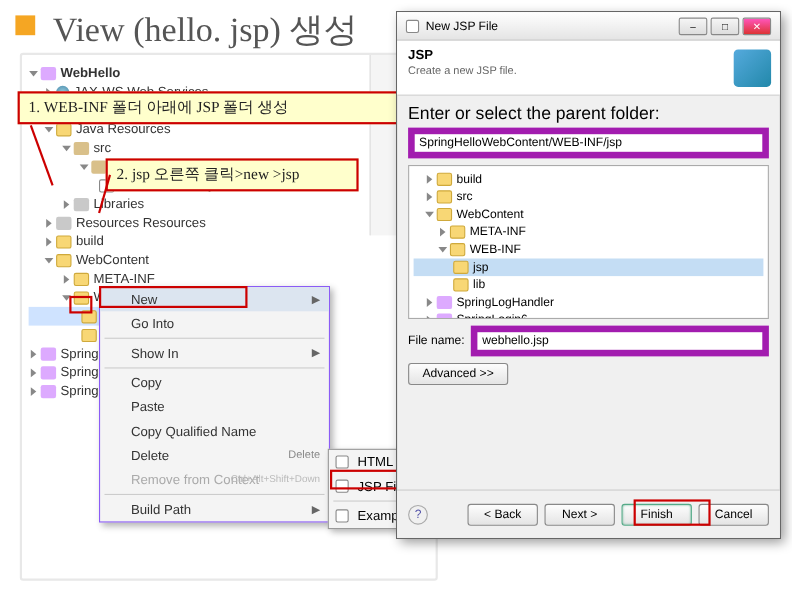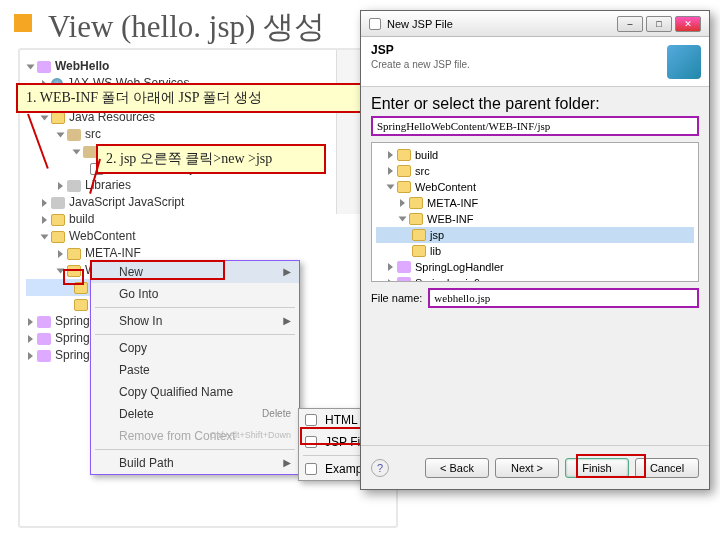--- a/index.html
+++ b/index.html
@@ -51,21 +51,21 @@
 .dialog .titlebar { height: 26px; background: linear-gradient(#fff,#e4e4e4); display: flex; align-items: center; padding: 0 8px; border-bottom: 1px solid #bbb; }
 .dialog .win-btns { margin-left: auto; display: flex; gap: 3px; }
 .dialog .win-btn { width: 26px; height: 16px; border: 1px solid #888; background: linear-gradient(#f5f5f5,#ddd); border-radius: 2px; font-size: 9px; display: flex; align-items: center; justify-content: center; }
 .dialog .win-btn.close { background: linear-gradient(#f5b,#d33); color: #fff; }
 .dialog .banner { height: 50px; background: #fff; border-bottom: 1px solid #ccc; padding: 6px 10px; position: relative; }
 .dialog .banner h3 { font-size: 12px; font-weight: bold; }
 .dialog .banner p { font-size: 10px; color: #666; margin-top: 2px; }
 .dialog .banner .bico { position: absolute; right: 8px; top: 8px; width: 34px; height: 34px; background: linear-gradient(135deg,#5ad,#28a); border-radius: 4px; }
 .dialog .body { padding: 8px 10px; }
 .dialog .lbl { font-size: 16px; margin-bottom: 3px; }
-.dialog .input { width: 100%; border: 2px solid #a21caf; background: #fff; padding: 2px 4px; font-size: 11px; font-family: Liberation Serif, serif; }
+.dialog .input { width: 100%; border: 6px solid #a21caf; background: #fff; padding: 2px 4px; font-size: 11px; }
 .dialog .treelist { border: 1px solid #aaa; background: #fff; height: 140px; margin: 6px 0; padding: 4px; overflow: hidden; }
 .dialog .treelist .trow { padding-left: 12px; line-height: 16px; display: flex; align-items: center; }
 .dialog .treelist .trow.i1 { padding-left: 24px; }
 .dialog .treelist .trow.i2 { padding-left: 36px; }
 .dialog .treelist .sel { background: #c4ddf4; }
 .dialog .btn { border: 1px solid #888; background: linear-gradient(#fdfdfd,#e4e4e4); padding: 3px 12px; font-size: 11px; border-radius: 3px; min-width: 64px; text-align: center; display: inline-block; }
 .dialog .btn.primary { border-color: #5a8; box-shadow: inset 0 0 2px #5a8; }
 .dialog .footer { position: absolute; bottom: 0; left: 0; right: 0; height: 44px; border-top: 1px solid #ccc; display: flex; align-items: center; justify-content: flex-end; gap: 6px; padding: 0 10px; background: #f0f0f0; }
 .dialog .help { position: absolute; left: 10px; width: 18px; height: 18px; border: 1px solid #aaa; border-radius: 50%; text-align: center; line-height: 16px; color: #55a; }
 .dialog .advbtn { margin-top: 6px; }
@@ -116,21 +116,21 @@
         <span>HelloController.java</span>
       </div>
     <div class="row ind2">
         <span class="tri"></span>
         <span class="ico jar"></span>
         <span>Libraries</span>
       </div>
     <div class="row ind1">
         <span class="tri"></span>
         <span class="ico jar"></span>
-        <span>JavaScript JavaScript</span>
+        <span>Resources Resources</span>
       </div>
     <div class="row ind1">
         <span class="tri"></span>
         <span class="ico folder"></span>
         <span>build</span>
       </div>
     <div class="row ind1">
         <span class="tri open"></span>
         <span class="ico folder"></span>
         <span>WebContent</span>
@@ -280,20 +280,21 @@
       <div class="trow">
           <span class="tri"></span>
           <span class="ico proj"></span>
           <span>SpringLogin6</span>
         </div>
     </div>
     <div class="fmain">
       <span class="lbl2">File name:</span>
       <input class="input" style="flex: 1 1 0%;" value="webhello.jsp">
     </div>
+    <div class="advbtn"><span class="btn">Advanced &gt;&gt;</span></div>
   </div>
   <div class="footer">
     <div class="help">?</div>
     <span class="btn">&lt; Back</span>
     <span class="btn">Next &gt;</span>
     <span class="btn primary">Finish</span>
     <span class="btn">Cancel</span>
   </div>
 </div>
 <div class="redbox" style="right:74px;top:454px;width:70px;height:24px"></div>

